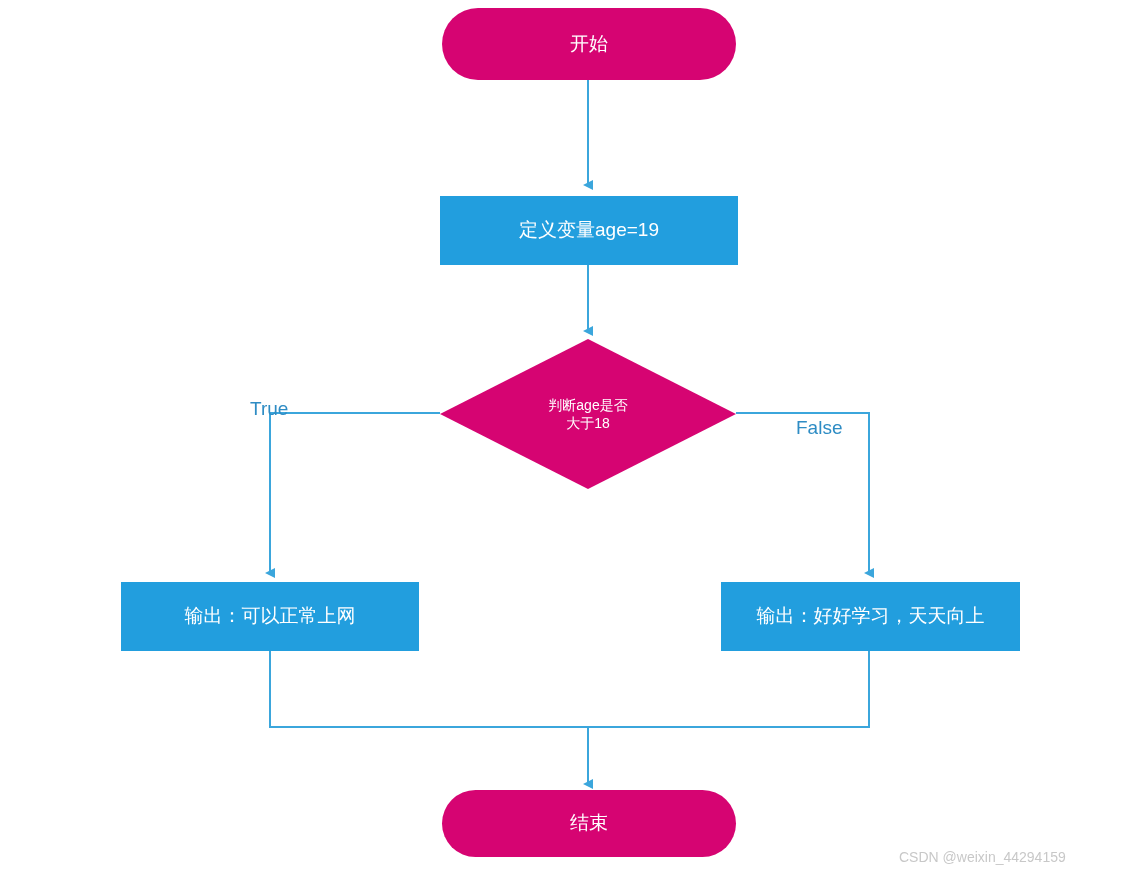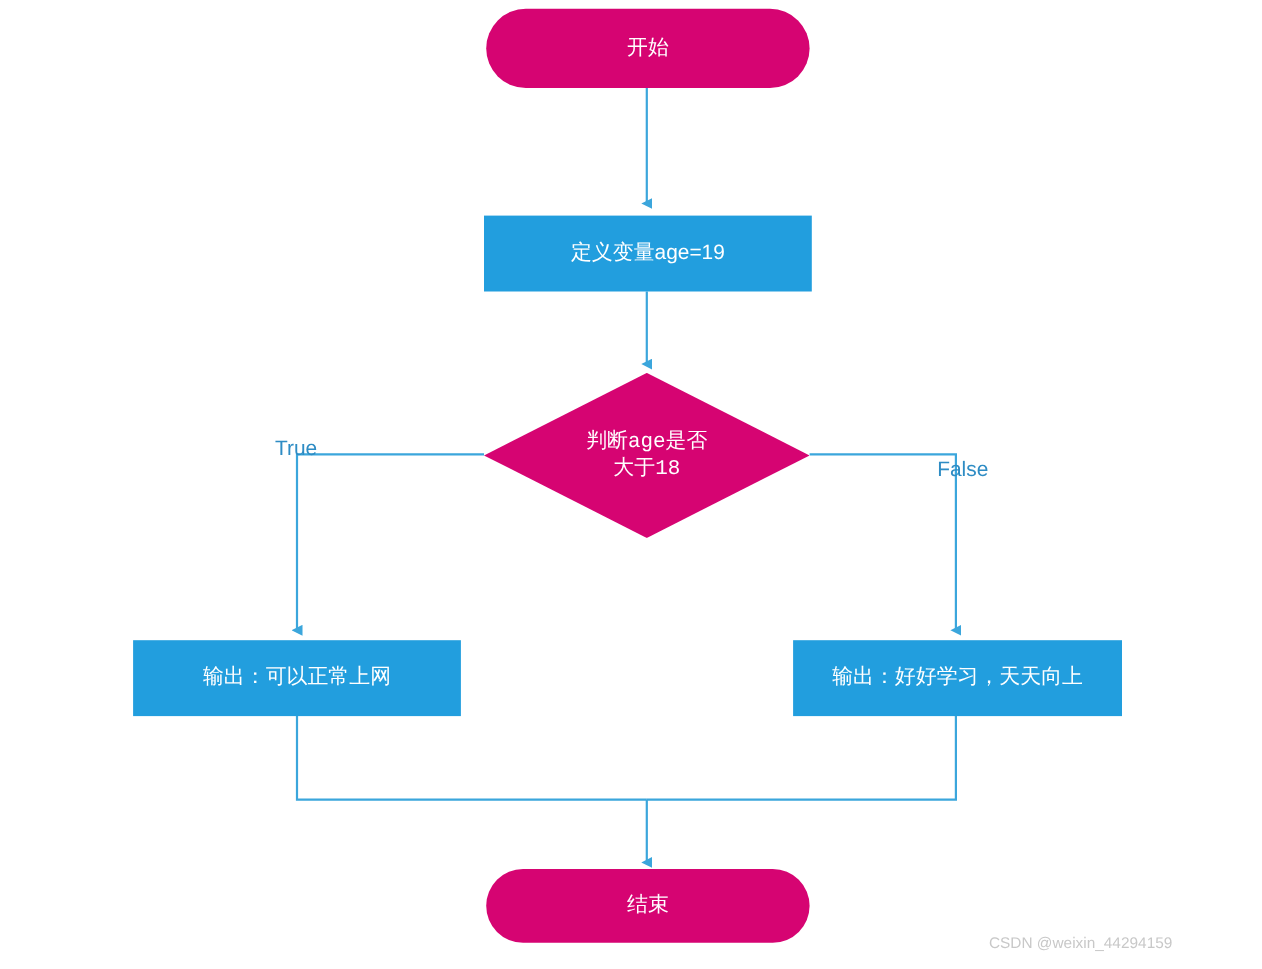--- a/index.html
+++ b/index.html
@@ -64,24 +64,23 @@
     position: absolute;
     left: 0;
     top: 0;
     width: 100%;
     height: 100%;
     display: flex;
     align-items: center;
     justify-content: center;
     text-align: center;
     color: #ffffff;
-    font-size: 19px;
+    font-size: 14px;
     line-height: 1.3;
     white-space: pre-line;
-    font-family: Liberation Mono, monospace;
   }
   .edge-label {
     position: absolute;
     color: #2E8CC4;
     font-size: 19px;
     z-index: 4;
     white-space: nowrap;
   }
   .watermark {
     position: absolute;
@@ -143,17 +142,17 @@
   </div>
 
   <div class="node process" style="left:721px; top:582px; width:299px; height:69px;">输出：好好学习，天天向上</div>
 
   <div class="node process" style="left:121px; top:582px; width:298px; height:69px;">输出：可以正常上网</div>
 
   <div class="node terminator" style="left:442px; top:790px; width:294px; height:67px;">结束</div>
 
   <div class="edge-label" style="left:250px; top:398px;">True</div>
 
-  <div class="edge-label" style="left:852px; top:417px;">False</div>
+  <div class="edge-label" style="left:796px; top:417px;">False</div>
 
   <div class="watermark" style="left:899px; top:849px;">CSDN @weixin_44294159</div>
 
 </div>
 
 </body></html>

